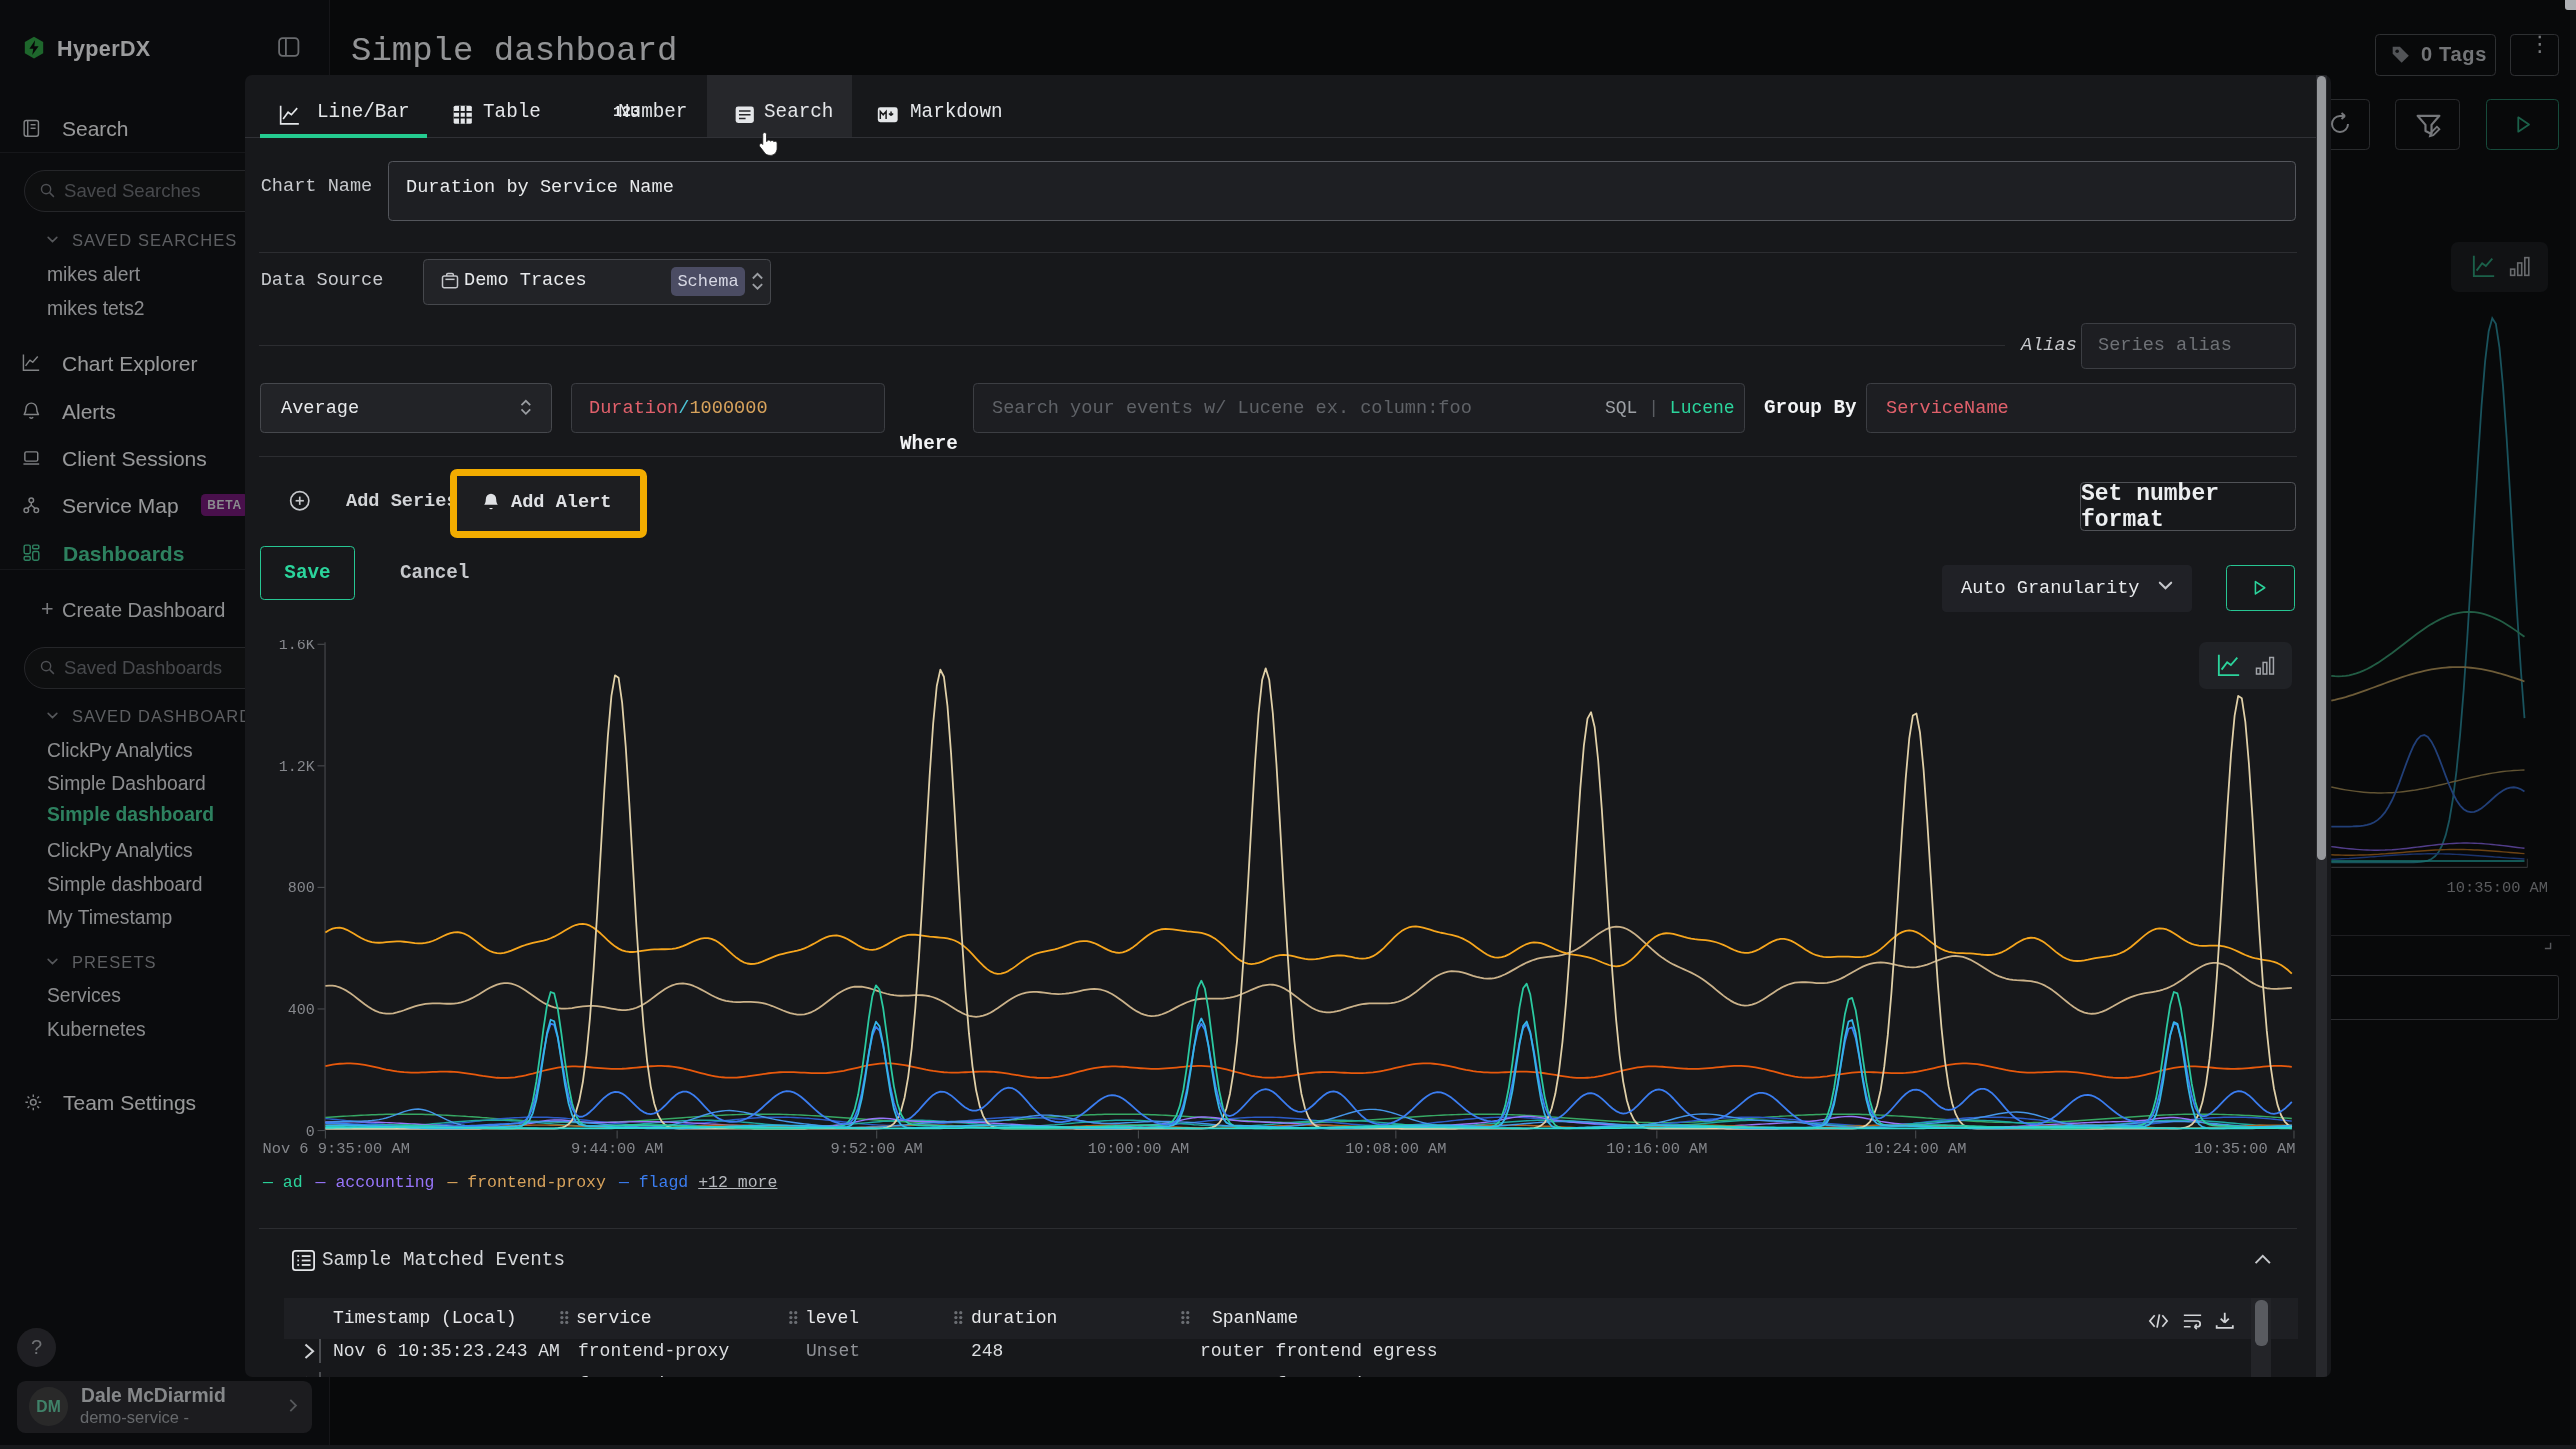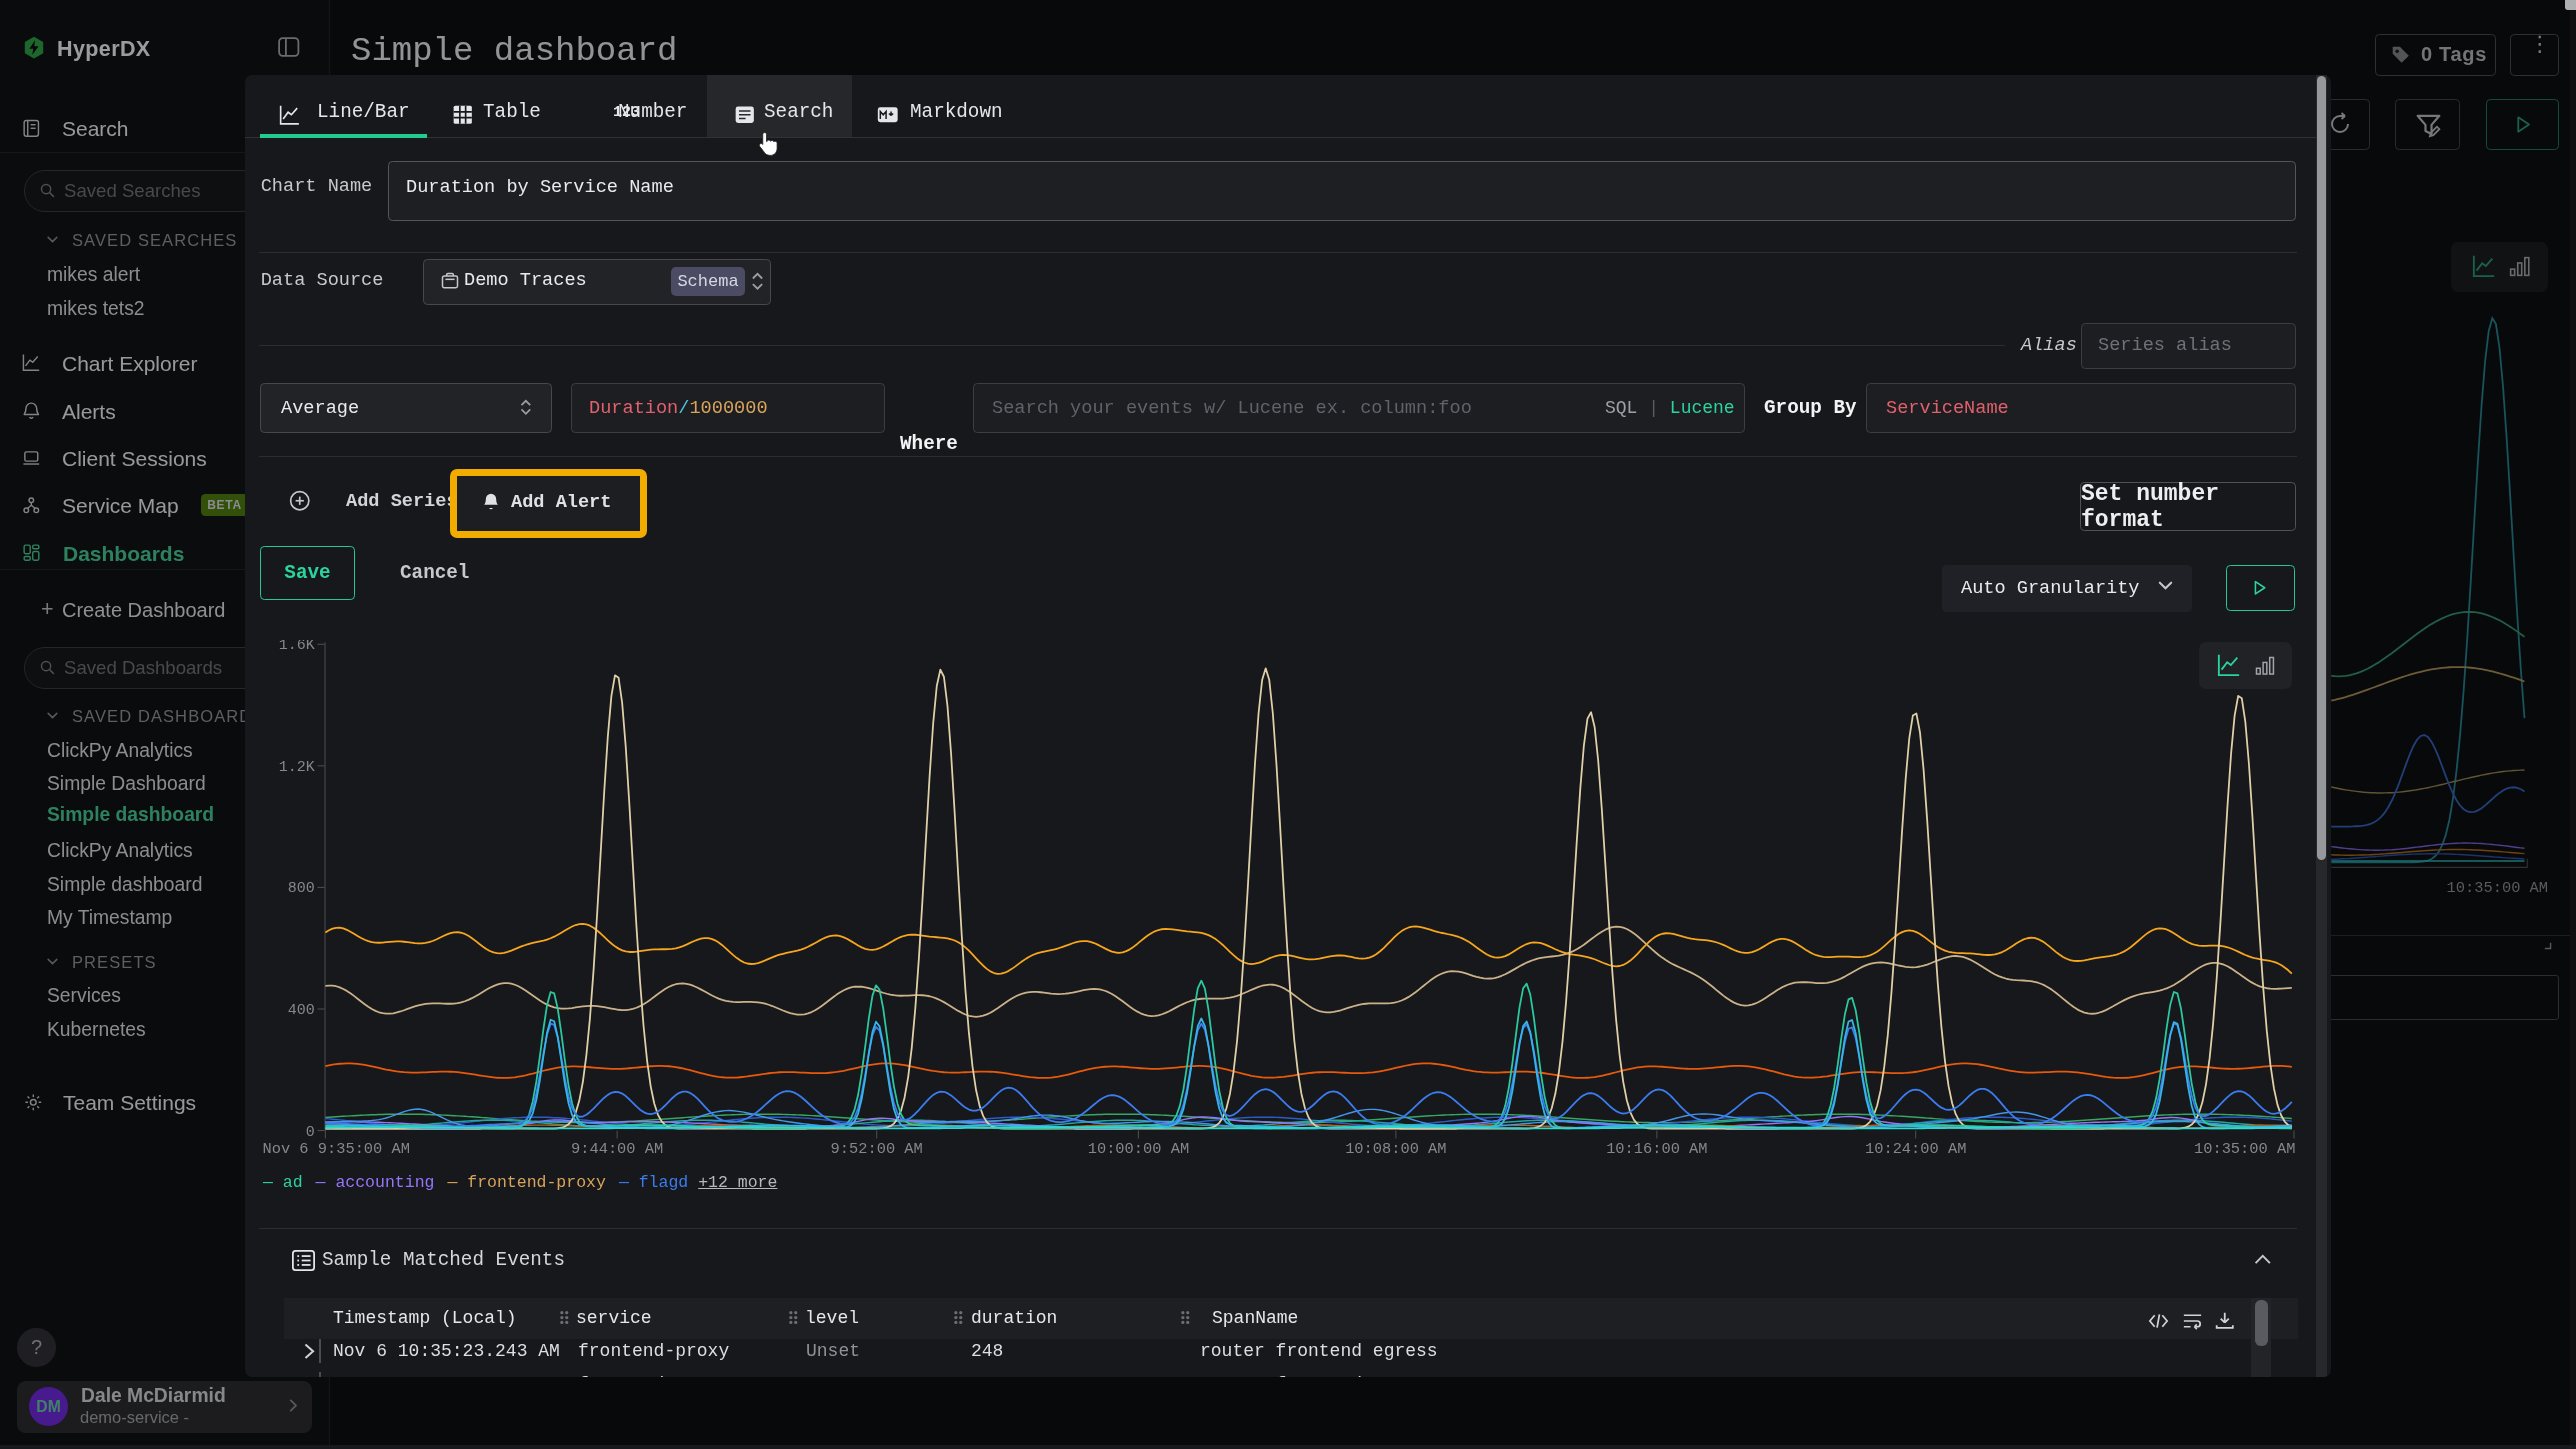--- a/index.html
+++ b/index.html
@@ -57,21 +57,21 @@
       <path d="M2 21 H24" stroke="#c6c9cd" stroke-width="2"></path>
     </svg>
 <div class="abs sans" style="left:62px;top:447px;font-size:21px;color:#e8eaec;">Client Sessions</div>
 <svg class="abs" style="left:22px;top:496px;" width="18.6" height="18.6" viewBox="0 0 26 26">
       <circle cx="13" cy="6" r="3.2" fill="none" stroke="#c6c9cd" stroke-width="2"></circle>
       <circle cx="6" cy="20" r="3.2" fill="none" stroke="#c6c9cd" stroke-width="2"></circle>
       <circle cx="20" cy="20" r="3.2" fill="none" stroke="#c6c9cd" stroke-width="2"></circle>
       <path d="M13 9.2 V13 M13 13 L7.5 17.4 M13 13 L18.5 17.4" stroke="#c6c9cd" stroke-width="2" fill="none"></path>
     </svg>
 <div class="abs sans" style="left:62px;top:494px;font-size:21px;color:#e8eaec;">Service Map</div>
-<div class="abs sans row" style="left:201px;top:494px;width:47px;height:21.5px;background:#4d7c0f;border-radius:4.3px;justify-content:center;font-size:12px;font-weight:bold;letter-spacing:0.7px;color:#d4d6da;">BETA</div>
+<div class="abs sans row" style="left:201px;top:494px;width:47px;height:21.5px;background:#701a75;border-radius:4.3px;justify-content:center;font-size:12px;font-weight:bold;letter-spacing:0.7px;color:#d4d6da;">BETA</div>
 <svg class="abs" style="left:22px;top:543px;" width="18.6" height="18.6" viewBox="0 0 26 26">
       <rect x="3" y="3" width="8.5" height="12" rx="2" fill="none" stroke="#46c693" stroke-width="2"></rect>
       <rect x="3" y="19" width="8.5" height="5" rx="1.5" fill="none" stroke="#46c693" stroke-width="2"></rect>
       <rect x="15" y="3" width="8.5" height="5" rx="1.5" fill="none" stroke="#46c693" stroke-width="2"></rect>
       <rect x="15" y="12" width="8.5" height="12" rx="2" fill="none" stroke="#46c693" stroke-width="2"></rect>
     </svg>
 <div class="abs sans" style="left:63px;top:542px;font-size:21px;font-weight:bold;color:#46c693;">Dashboards</div>
 <div class="abs sans" style="left:41px;top:597px;font-size:21.5px;color:#b9bcc0;">+</div>
 <div class="abs sans" style="left:62px;top:599px;font-size:20px;color:#dcdee1;">Create Dashboard</div>
 <div class="abs" style="left:23.6px;top:647px;width:283px;height:42px;background:#16171a;border:1.1px solid #3a3b40;border-radius:21px;"></div>
@@ -96,21 +96,21 @@
 <div class="abs sans" style="left:72px;top:953px;font-size:16.5px;letter-spacing:1.1px;color:#8f9297;">PRESETS</div>
 <div class="abs sans" style="left:47px;top:985px;font-size:19.3px;color:#d6d8db;">Services</div>
 <div class="abs sans" style="left:47px;top:1019px;font-size:19.3px;color:#d6d8db;">Kubernetes</div>
 <svg class="abs" style="left:23.6px;top:1093px;" width="18.6" height="18.6" viewBox="0 0 26 26">
       <circle cx="13" cy="13" r="4" fill="none" stroke="#c6c9cd" stroke-width="2"></circle>
       <path d="M13 2 v3.5 M13 20.5 V24 M2 13 h3.5 M20.5 13 H24 M5 5 l2.5 2.5 M18.5 18.5 L21 21 M21 5 l-2.5 2.5 M7.5 18.5 L5 21" stroke="#c6c9cd" stroke-width="2" fill="none"></path>
     </svg>
 <div class="abs sans" style="left:63px;top:1091px;font-size:21px;color:#e8eaec;">Team Settings</div>
 <div class="abs row sans" style="left:17px;top:1328px;width:39px;height:39px;border-radius:50%;background:#303136;justify-content:center;font-size:20px;color:#aaadb2;">?</div>
 <div class="abs" style="left:17px;top:1381px;width:295px;height:52px;background:#2b2c31;border-radius:8.6px;"></div>
-<div class="abs row sans" style="left:29px;top:1387px;width:39px;height:39px;border-radius:50%;background:#6d28d9;justify-content:center;font-size:15.7px;font-weight:bold;color:#63c8a1;">DM</div>
+<div class="abs row sans" style="left:29px;top:1387px;width:39px;height:39px;border-radius:50%;background:#404040;justify-content:center;font-size:15.7px;font-weight:bold;color:#63c8a1;">DM</div>
 <div class="abs sans" style="left:81px;top:1385px;font-size:19.3px;font-weight:bold;color:#ced1d5;">Dale McDiarmid</div>
 <div class="abs sans" style="left:80px;top:1408px;font-size:16.5px;color:#9da0a5;">demo-service -</div>
 <svg class="abs" style="left:286px;top:1397px;" width="14.3" height="17" viewBox="0 0 20 24">
       <path d="M6 4 L14 12 L6 20" fill="none" stroke="#85888d" stroke-width="2.5"></path>
     </svg>
 <div class="abs mono" style="left:351px;top:31.5px;font-size:34px;color:#e2e4e7;">Simple dashboard</div>
 <div class="abs" style="left:2375px;top:34px;width:121px;height:42px;border:1.4px solid #484a4e;border-radius:4.3px;"></div>
 <svg class="abs" style="left:2390px;top:44px;" width="21.5" height="21.5" viewBox="0 0 24 24">
       <path d="M3 3 h8 l10 10 -8 8 L3 11 Z" fill="#7e8186"></path>
       <circle cx="8" cy="8" r="2" fill="#1a1b1e"></circle>

